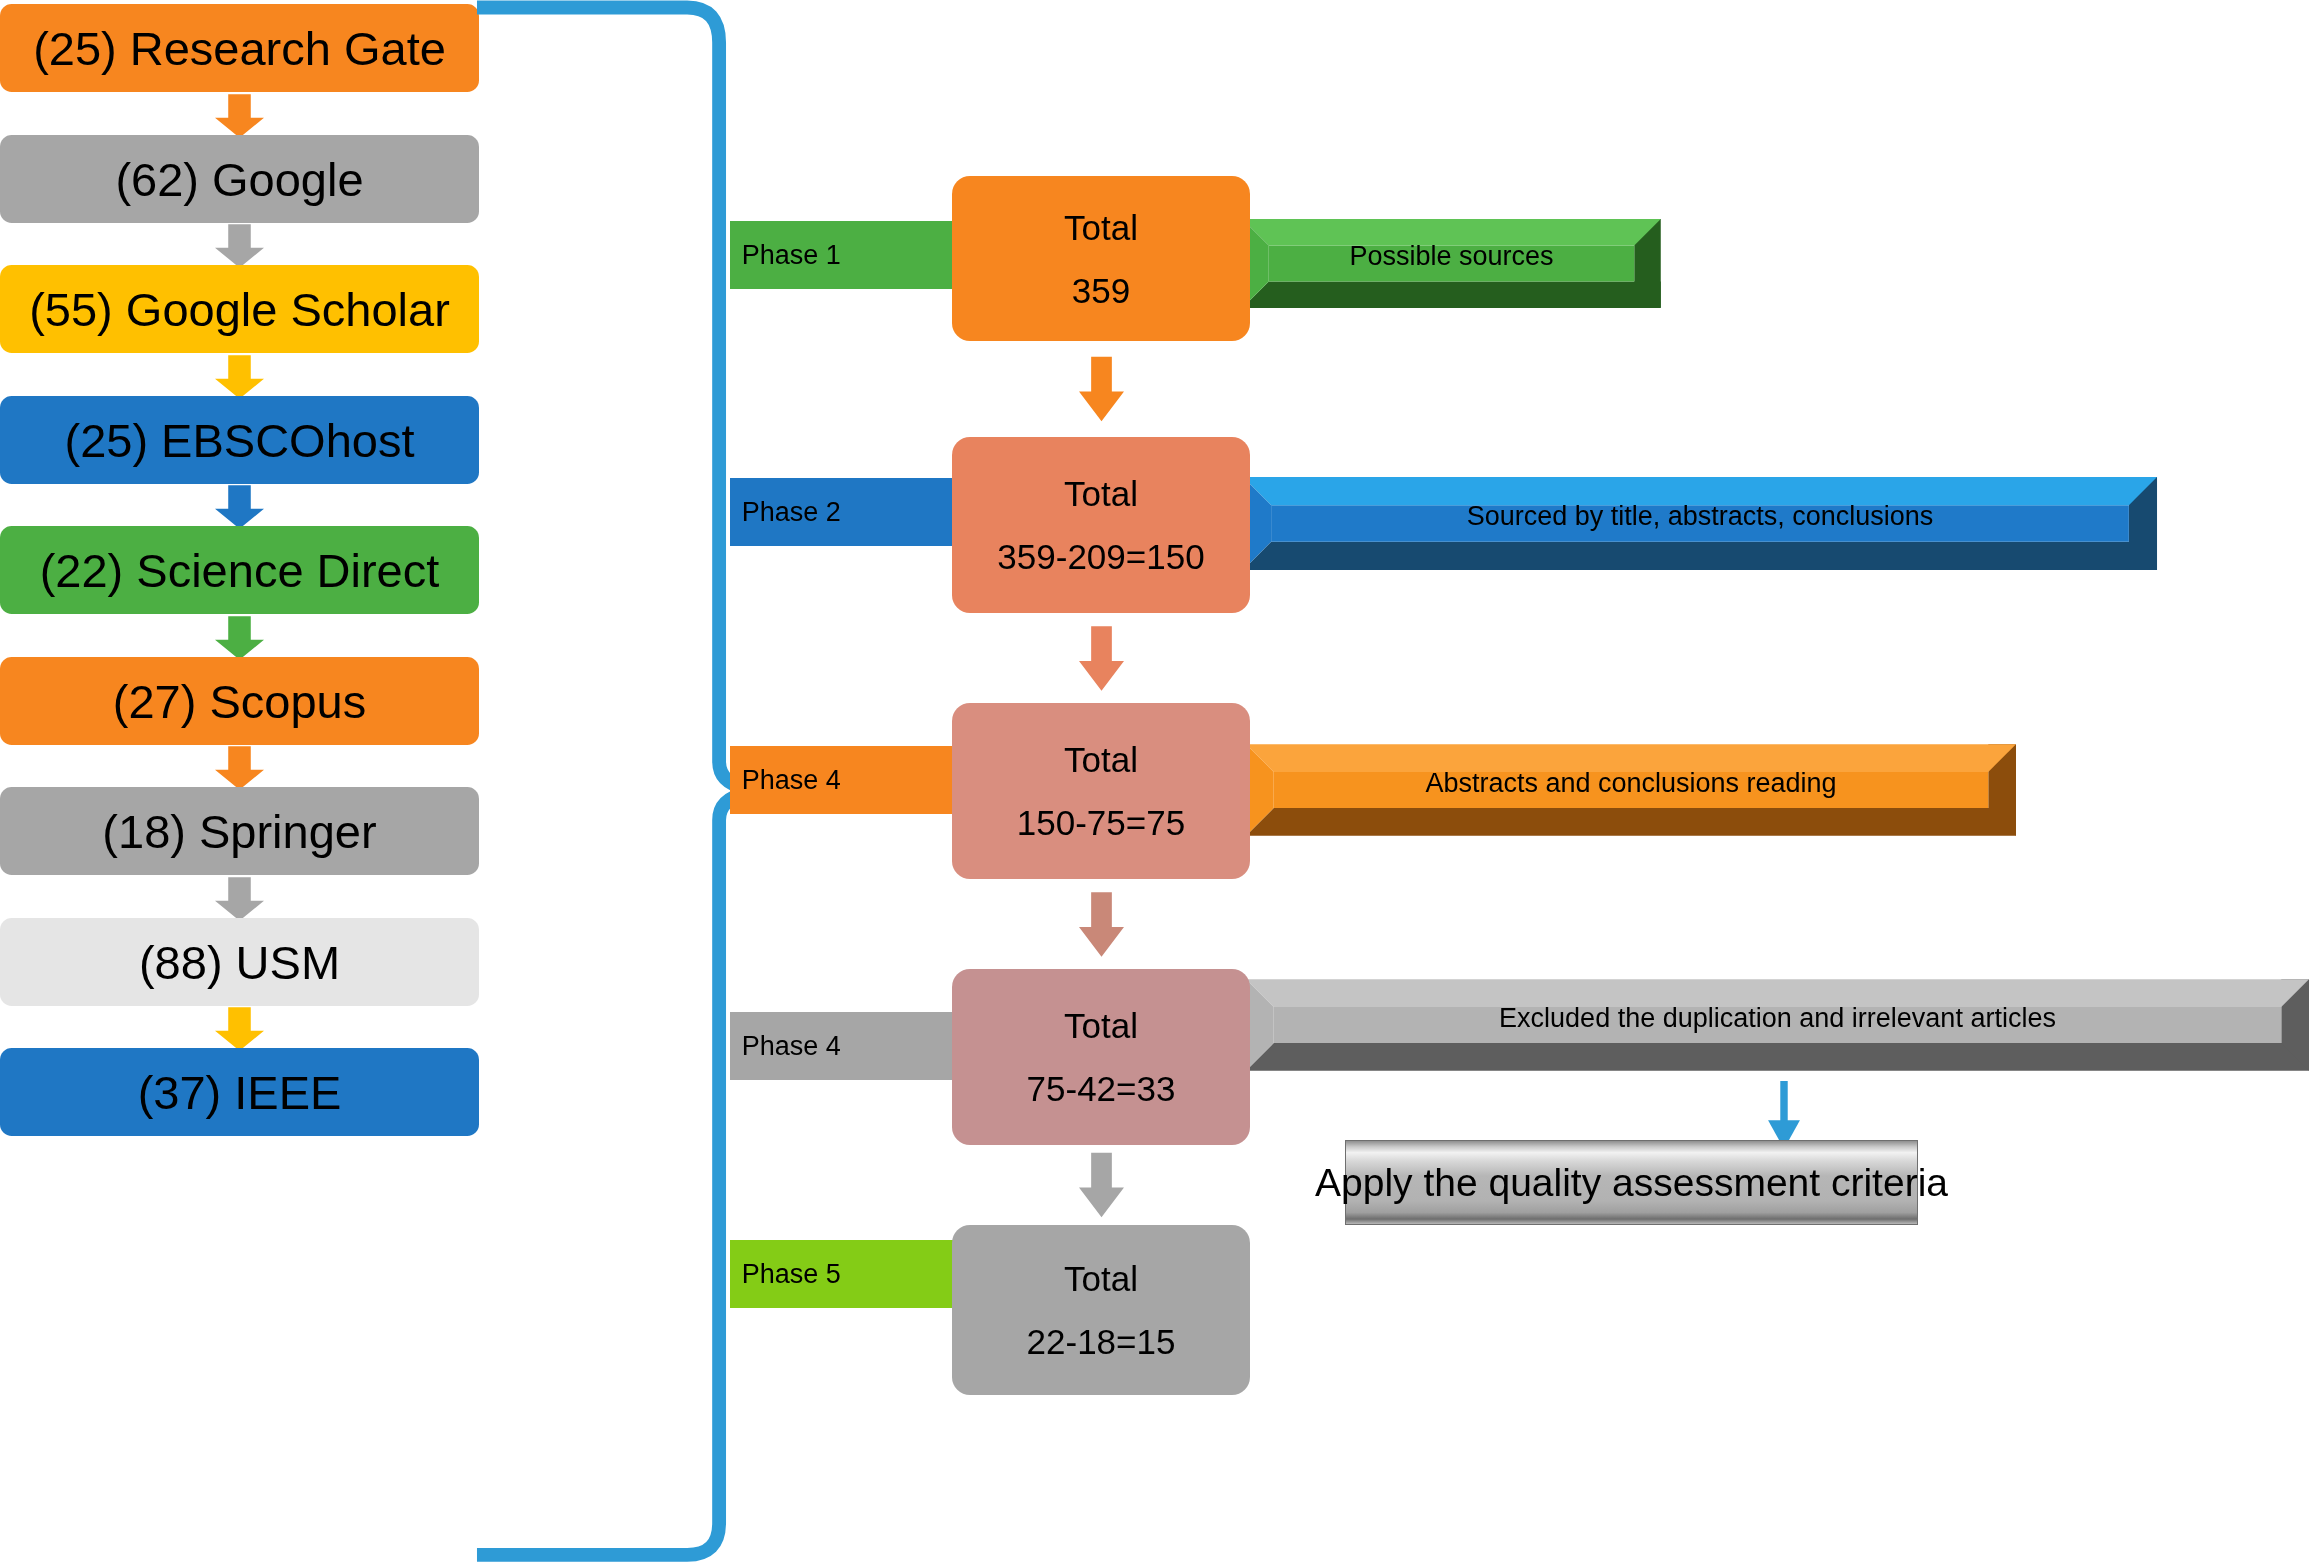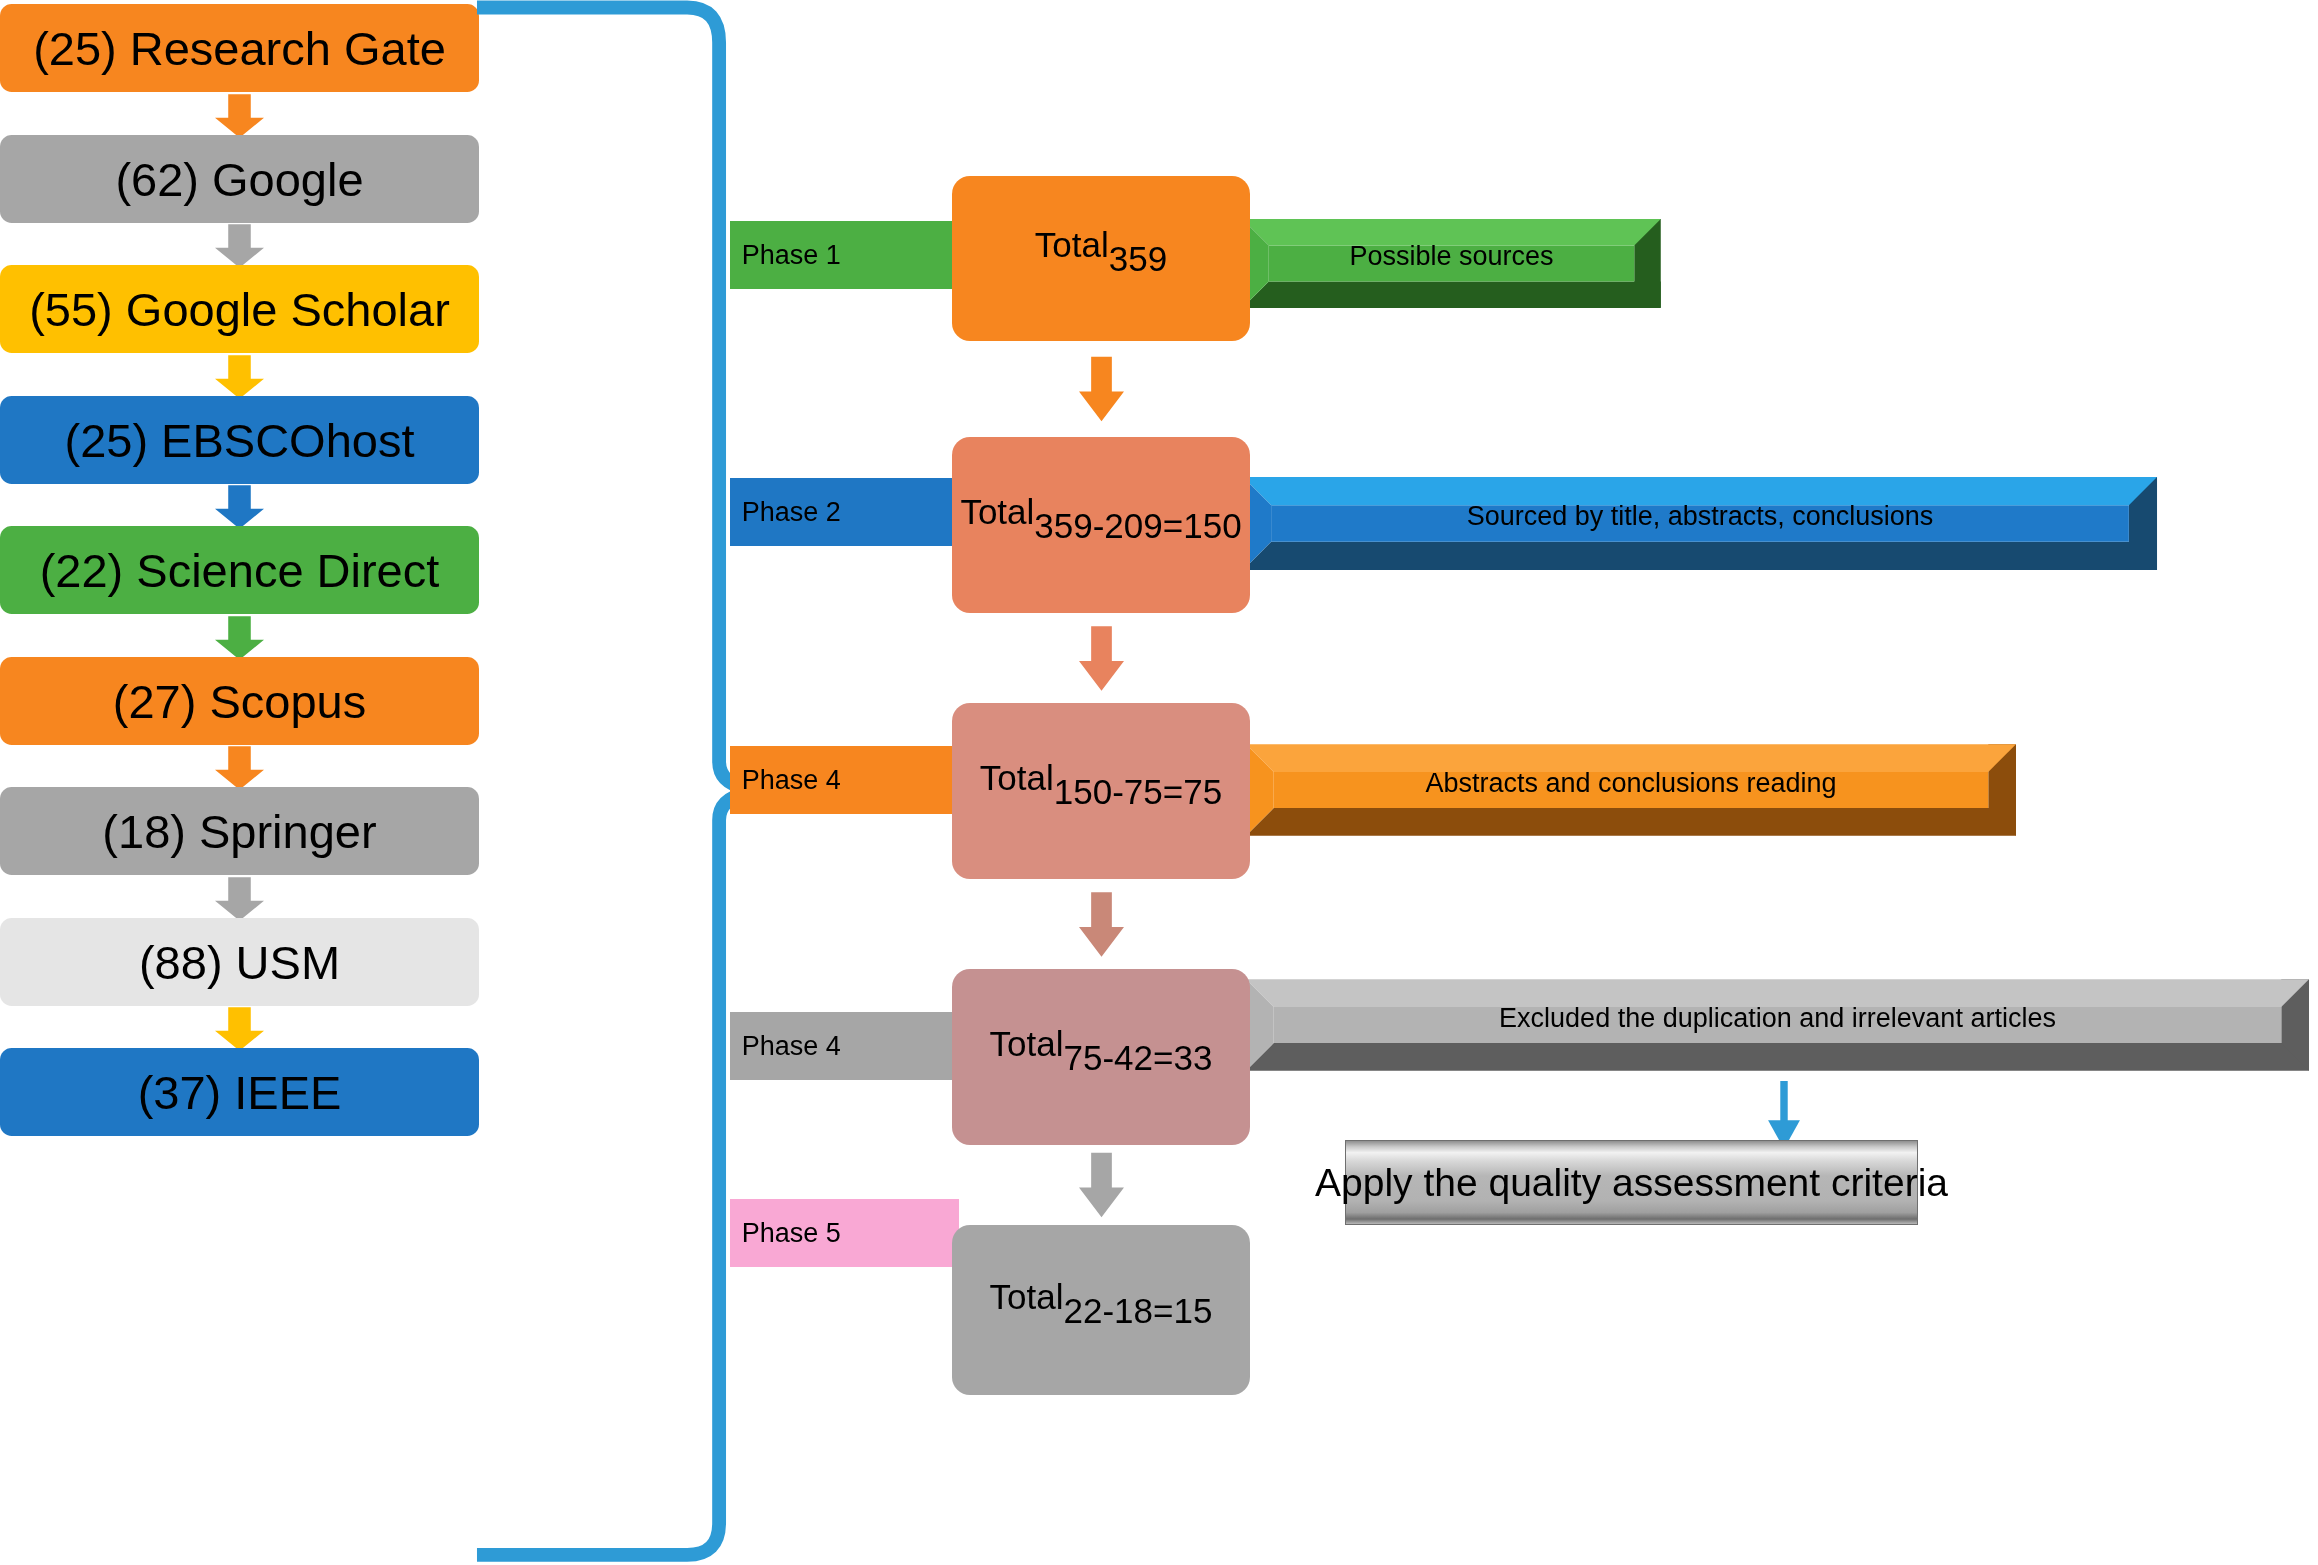--- a/index.html
+++ b/index.html
@@ -52,21 +52,21 @@
     height: 1565px;
     pointer-events: none;
   }
 
   
   .total-box {
     position: absolute;
     width: 298px;
     border-radius: 18px;
     display: flex;
-    flex-direction: row;
+    flex-direction: column;
     align-items: center;
     justify-content: center;
     box-sizing: border-box;
     color: #000000;
     font-size: 35px;
     line-height: 1.0;
     z-index: 6;
   }
   .total-box .tb-word { margin-bottom: 28px; }
   .total-box .tb-num  { }
@@ -286,21 +286,21 @@
         </svg>
         <span class="bn-label">Excluded the duplication and irrelevant articles</span>
       </div>
       <div class="total-box" style="left:952px; top:969px; width:298px; height:176px; background:#C59191;">
         <span class="tb-word">Total</span>
         <span class="tb-num">75-42=33</span>
       </div>
       <div class="total-arrow" style="left:1079px; top:1149px; height:72px;"><svg viewBox="0 0 84 120" width="100%" height="100%">
           <polygon points="22.68,0 61.32,0 61.32,64.8 84,64.8 42,120 0,64.8 22.68,64.8" fill="#A6A6A6"></polygon>
         </svg></div>
-      <div class="phase-tab" style="left:730px; top:1199px; width:229px; background:#f9a8d4;">
+      <div class="phase-tab" style="left:730px; top:1240px; width:229px; background:#84cc16;">
         <span>Phase 5</span>
       </div>
       <div class="total-box" style="left:952px; top:1225px; width:298px; height:170px; background:#A6A6A6;">
         <span class="tb-word">Total</span>
         <span class="tb-num">22-18=15</span>
       </div>
     </div>
 
   <svg id="quality-connector" style="position:absolute; left:1752px; top:1081px; width:64px; height:69px; z-index:1;" viewBox="0 0 120 130">
     <line x1="60" y1="0" x2="60" y2="82" stroke="#2E9BD6" stroke-width="14"></line>

